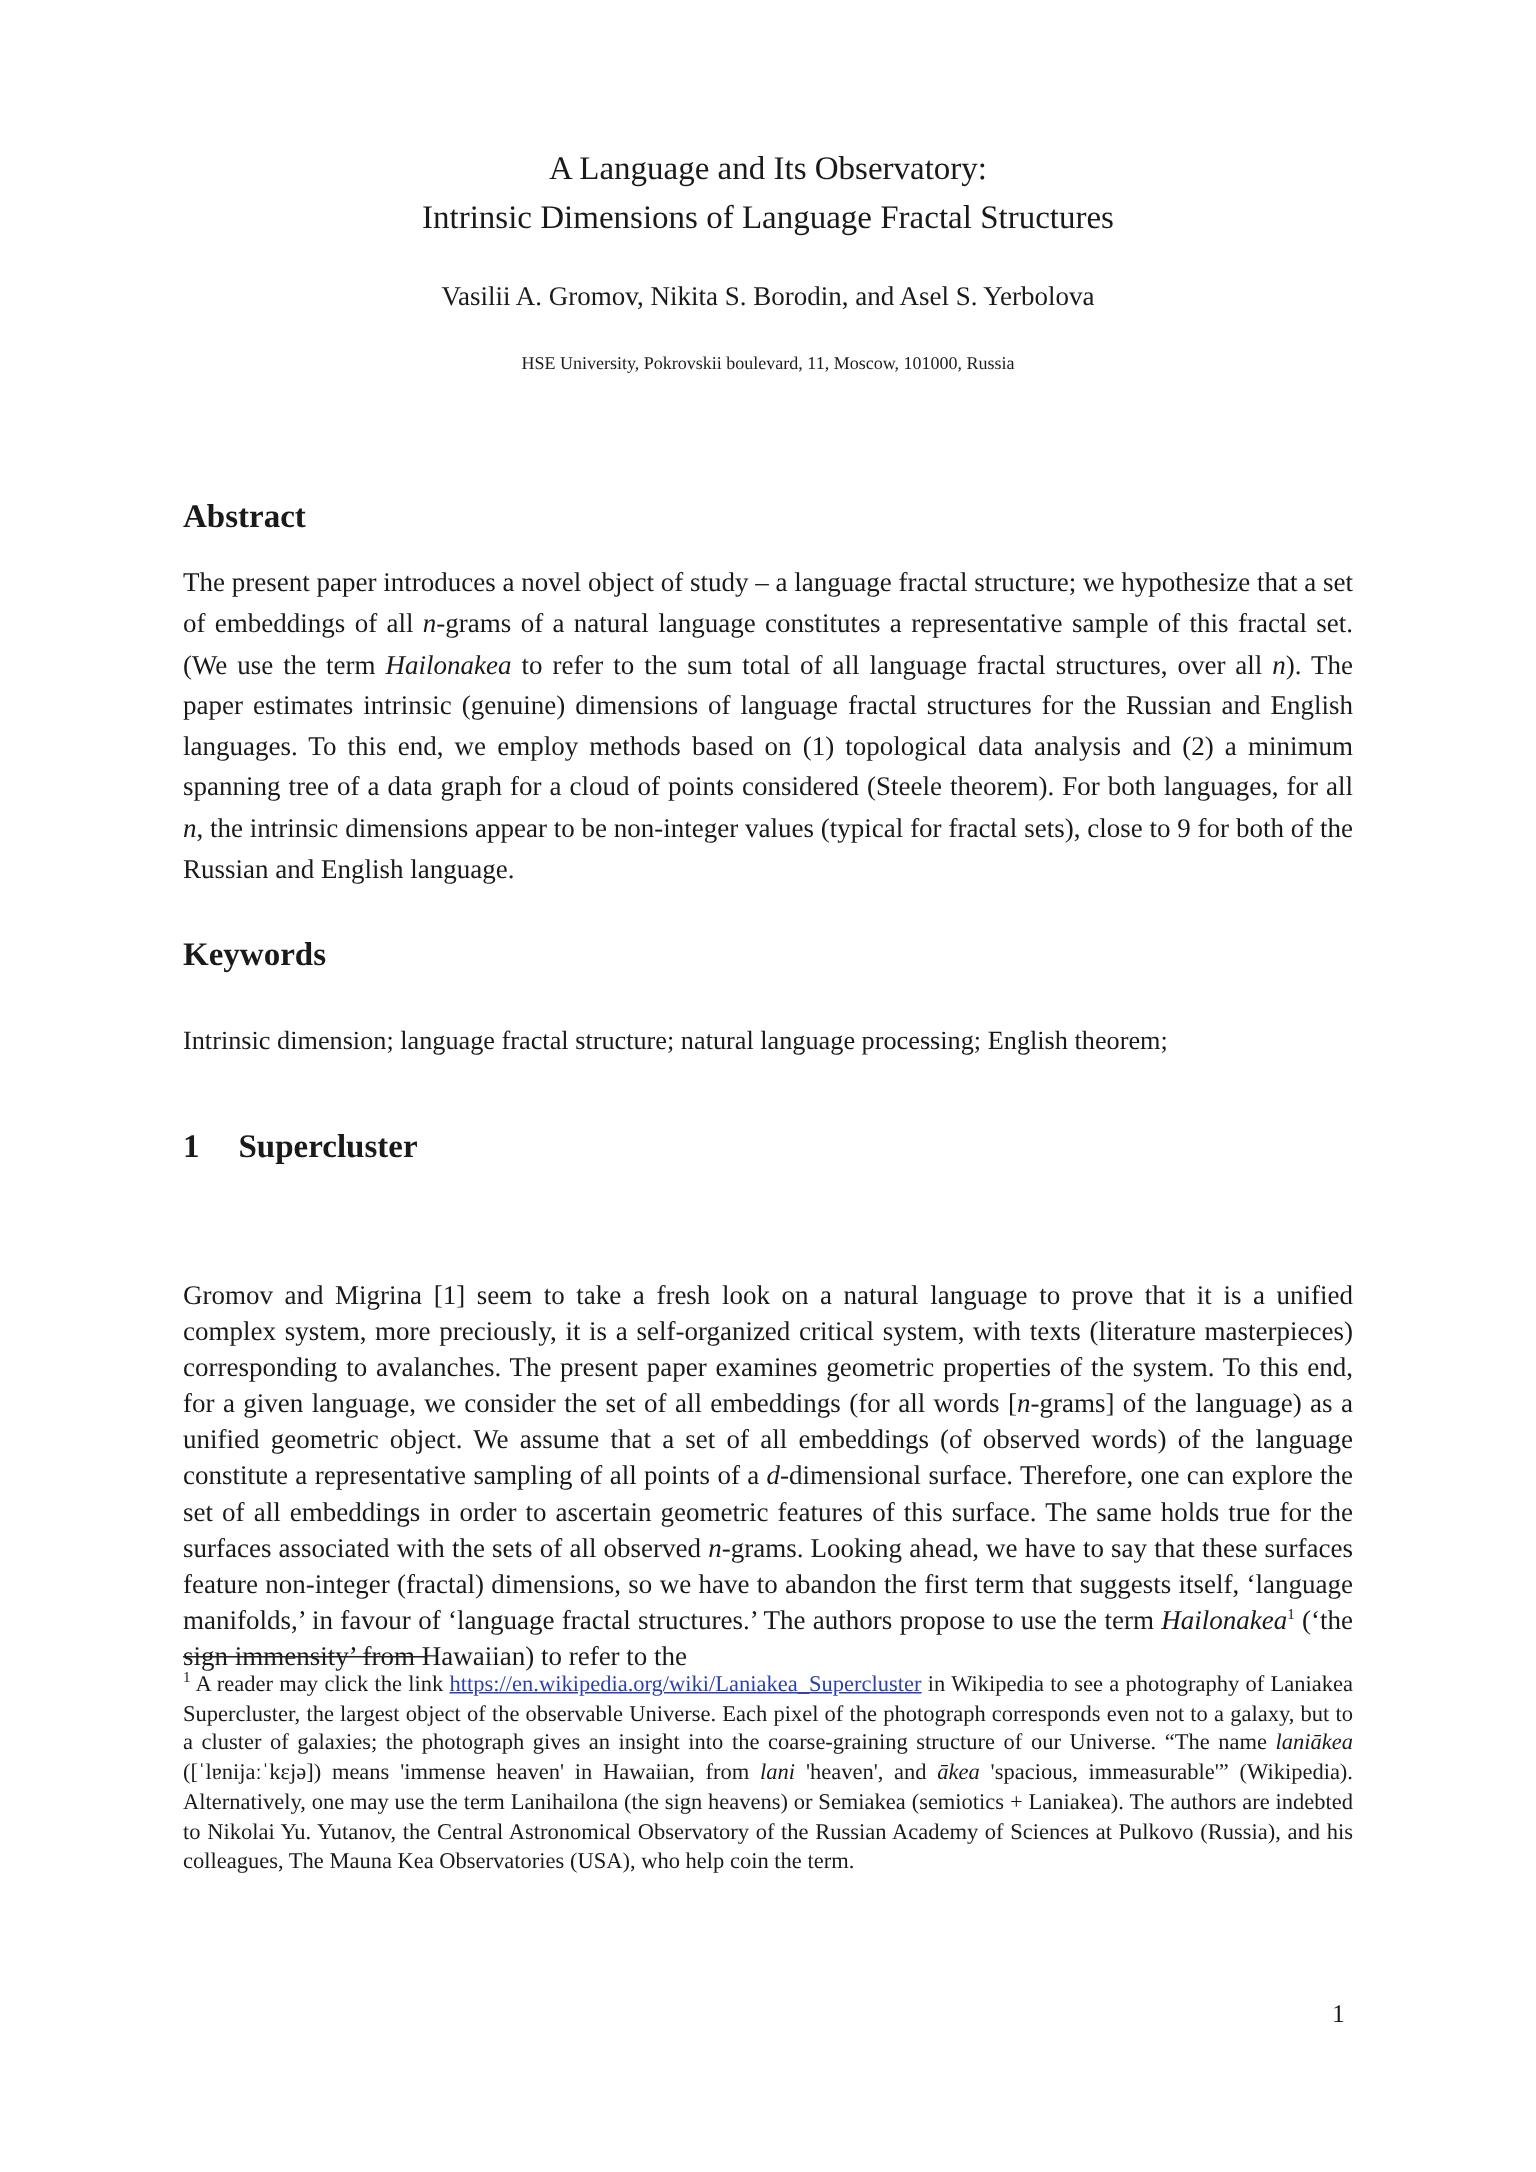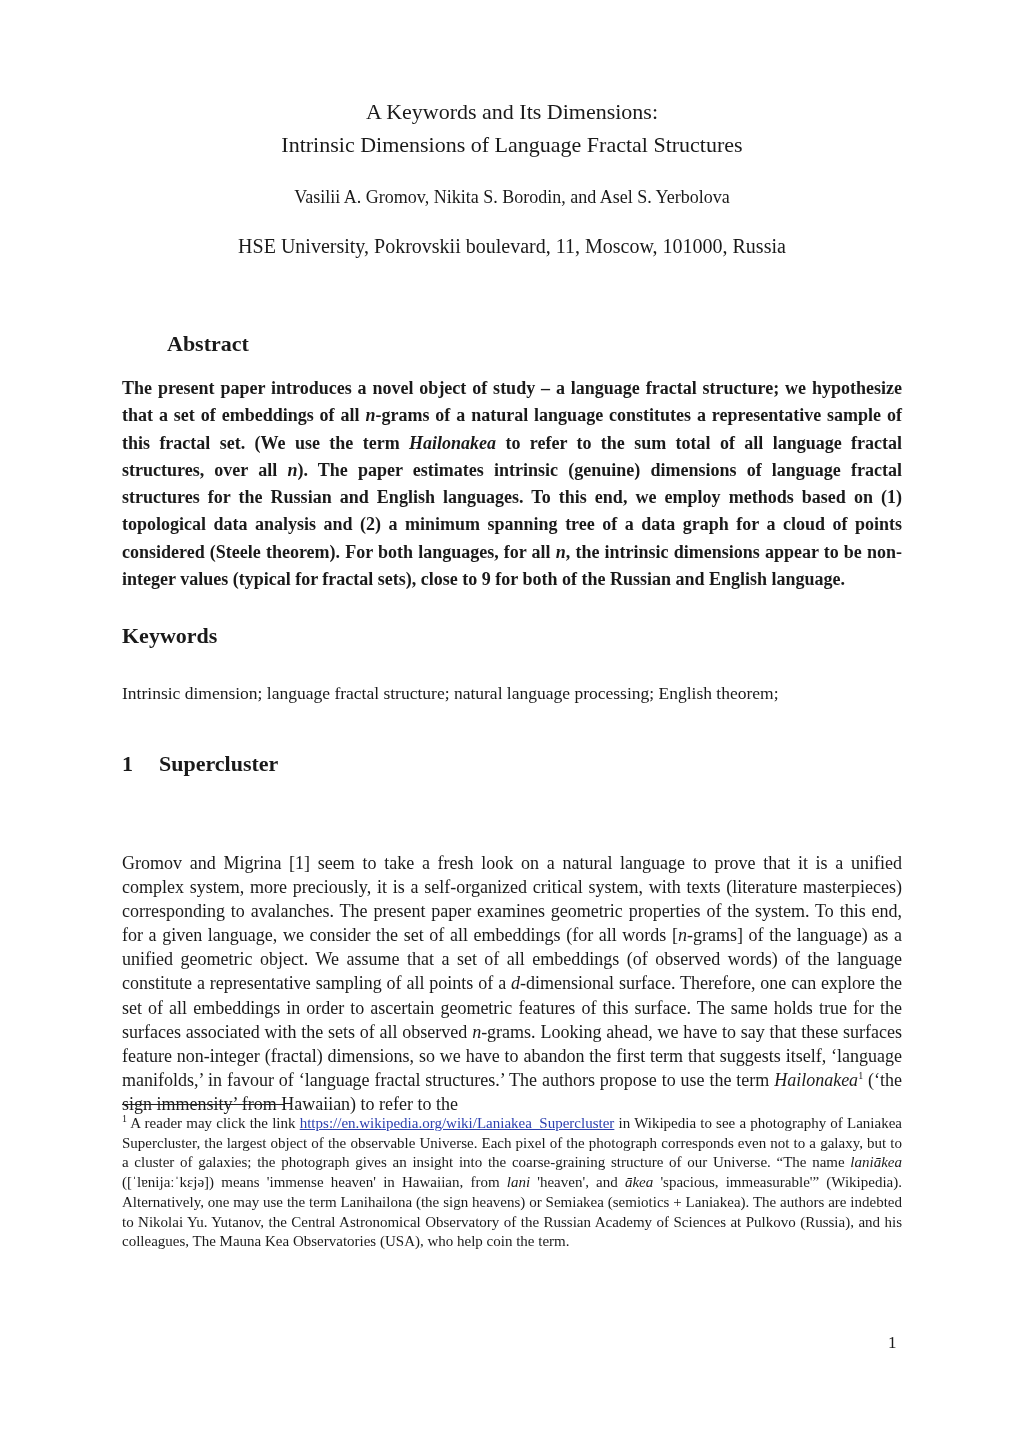--- a/index.html
+++ b/index.html
@@ -4,21 +4,21 @@
 <style>
   html, body { margin: 0; padding: 0; background: #ffffff; }
   body {
     width: 1024px; height: 1448px; position: relative; overflow: hidden;
     font-family: "Liberation Serif", serif; color: #1a1a1a;
   }
   .page { position: absolute; left: 0; top: 0; width: 1024px; height: 1448px; }
   .center { position: absolute; left: 0; width: 1024px; text-align: center; }
   .title { font-size: 22px; line-height: 30px; }
   .authors { font-size: 18px; }
-  .affil { font-size: 20px; }
+  .affil { font-size: 12px; }
   .corr { font-size: 18px; }
   .heading { position: absolute; left: 122px; font-weight: bold; font-size: 22px; }
   .heading .num { display: inline-block; width: 37px; }
   .para {
     position: absolute; left: 122px; width: 780px;
     font-size: 18px; line-height: 27.3px; text-align: justify;
   }
   .para.intro { line-height: 24.1px; }
   .kw { position: absolute; left: 122px; width: 790px; font-size: 17.5px; line-height: 27px; }
   .footrule { position: absolute; left: 122px; top: 1104px; width: 163px; height: 0; border-top: 1.5px solid #222; }
@@ -29,28 +29,28 @@
   .footnote a { color: #2b3fae; text-decoration: underline; margin-top: 47px; }
   sup { font-size: 10px; line-height: 0; }
   .pagenum { position: absolute; left: 888px; top: 1333px; font-size: 17px; }
   i { font-style: italic; }
 </style>
 </head>
 <body>
 
 <div class="page">
 
-  <div class="center title" style="top:97px;">A Keywords and Its Dimensions:</div>
+  <div class="center title" style="top:97px;">A Language and Its Observatory:</div>
   <div class="center authors" style="top:187px;">Vasilii A. Gromov, Nikita S. Borodin, and Asel S. Yerbolova</div>
 
   <div class="center title" style="top:130px;">Intrinsic Dimensions of Language Fractal Structures</div>
   <div class="center affil" style="top:235px;">HSE University, Pokrovskii boulevard, 11, Moscow, 101000, Russia</div>
 
-  <div class="heading" style="top:331px;margin-left:45px;">Abstract</div>
-  <div class="para" style="top:375px;font-weight:bold;">
+  <div class="heading" style="top:331px;">Abstract</div>
+  <div class="para" style="top:375px;">
     <span>The present paper introduces a novel object of study – a language fractal structure; we hypothesize that a set of embeddings of all </span><i>n</i><span>-grams of a natural language constitutes a representative sample of this fractal set. (We use the term </span><i>Hailonakea</i><span> to refer to the sum total of all language fractal structures, over all </span><i>n</i><span>). The paper estimates intrinsic (genuine) dimensions of language fractal structures for the Russian and English languages. To this end, we employ methods based on (1) topological data analysis and (2) a minimum spanning tree of a data graph for a cloud of points considered (Steele theorem). For both languages, for all </span><i>n</i><span>, the intrinsic dimensions appear to be non-integer values (typical for fractal sets), close to 9 for both of the Russian and English language.</span>
   </div>
 
   <div class="heading" style="top:623px;">Keywords</div>
   <div class="kw" style="top:680px;">
     <div>Intrinsic dimension; language fractal structure; natural language processing; English theorem;</div>
   </div>
 
   <div class="heading" style="top:751px;">
     <span class="num">1</span><span>Supercluster</span>

